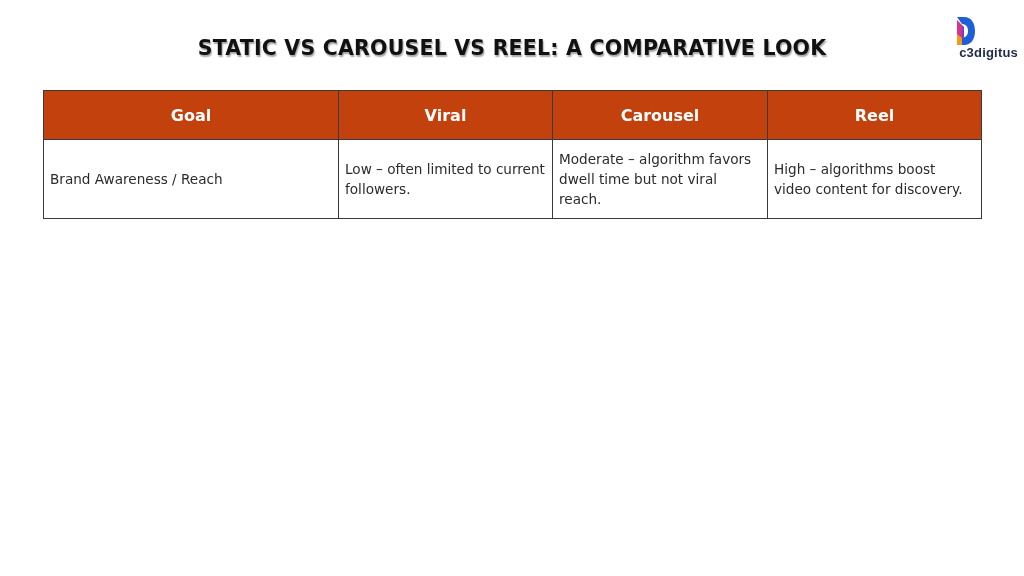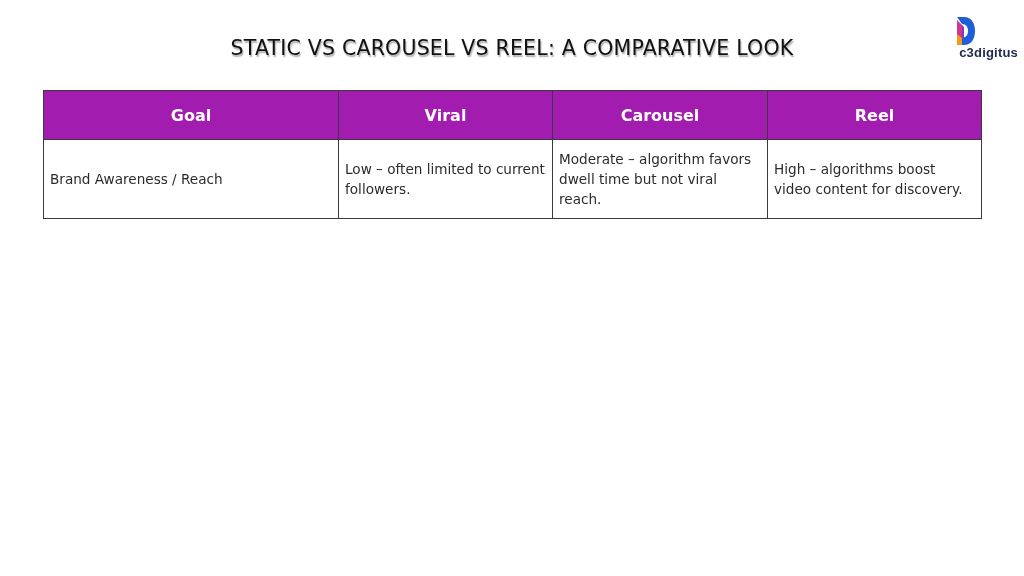--- a/index.html
+++ b/index.html
@@ -1,35 +1,35 @@
 <!DOCTYPE html>
 <html><head>
 <meta charset="utf-8">
 <style>
   html, body { margin: 0; padding: 0; background: #ffffff; }
   body { width: 1024px; height: 576px; position: relative; overflow: hidden; font-family: "DejaVu Sans", sans-serif; color: #222; }
   .title {
     position: absolute; left: 0; top: 36px; width: 1024px; text-align: center;
-    font-family: "DejaVu Sans", sans-serif; font-weight: normal; font-size: 20.5px;
+    font-family: "DejaVu Sans", sans-serif; font-weight: bold; font-size: 20.5px;
     letter-spacing: 0.2px; color: #111;
     text-shadow: 1px 1.5px 1.5px rgba(0,0,0,0.35);
   }
   .logo { position: absolute; left: 918px; top: 16px; width: 100px; height: 48px; }
   .logo-mark { position: absolute; left: 36px; top: 0px; width: 22px; height: 30px; }
   .logo-text {
     position: absolute; left: 0; top: 29px; width: 100px; text-align: right;
     font-family: "Liberation Sans", sans-serif; font-weight: bold; font-size: 13px; color: #1d2a4a; letter-spacing: 0.2px;
   }
   table.cmp {
     position: absolute; left: 43px; top: 90px; border-collapse: collapse;
     table-layout: fixed; width: 938px;
   }
   table.cmp th, table.cmp td { border: 1.3px solid #3a3a3a; }
   table.cmp th {
-    background: #a21caf; color: #fff; font-weight: bold; font-size: 16px; height: 48px;
+    background: #c2410c; color: #fff; font-weight: bold; font-size: 16px; height: 48px;
     text-align: center; vertical-align: middle; padding: 0;
     font-family: "DejaVu Sans", sans-serif;
   }
   table.cmp td {
     font-size: 13.6px; line-height: 20px; padding: 0 6px; vertical-align: middle; color: #2b2b2b;
     font-family: "DejaVu Sans", sans-serif;
   }
   col.c0 { width: 295px; } col.c1 { width: 214px; } col.c2 { width: 215px; } col.c3 { width: 214px; }
   tr.r0 td { height: 78px; } tr.r1 td { height: 77px; } tr.r2 td { height: 78px; }
   tr.r3 td { height: 57px; } tr.r4 td { height: 57px; } tr.r5 td { height: 58px; }

